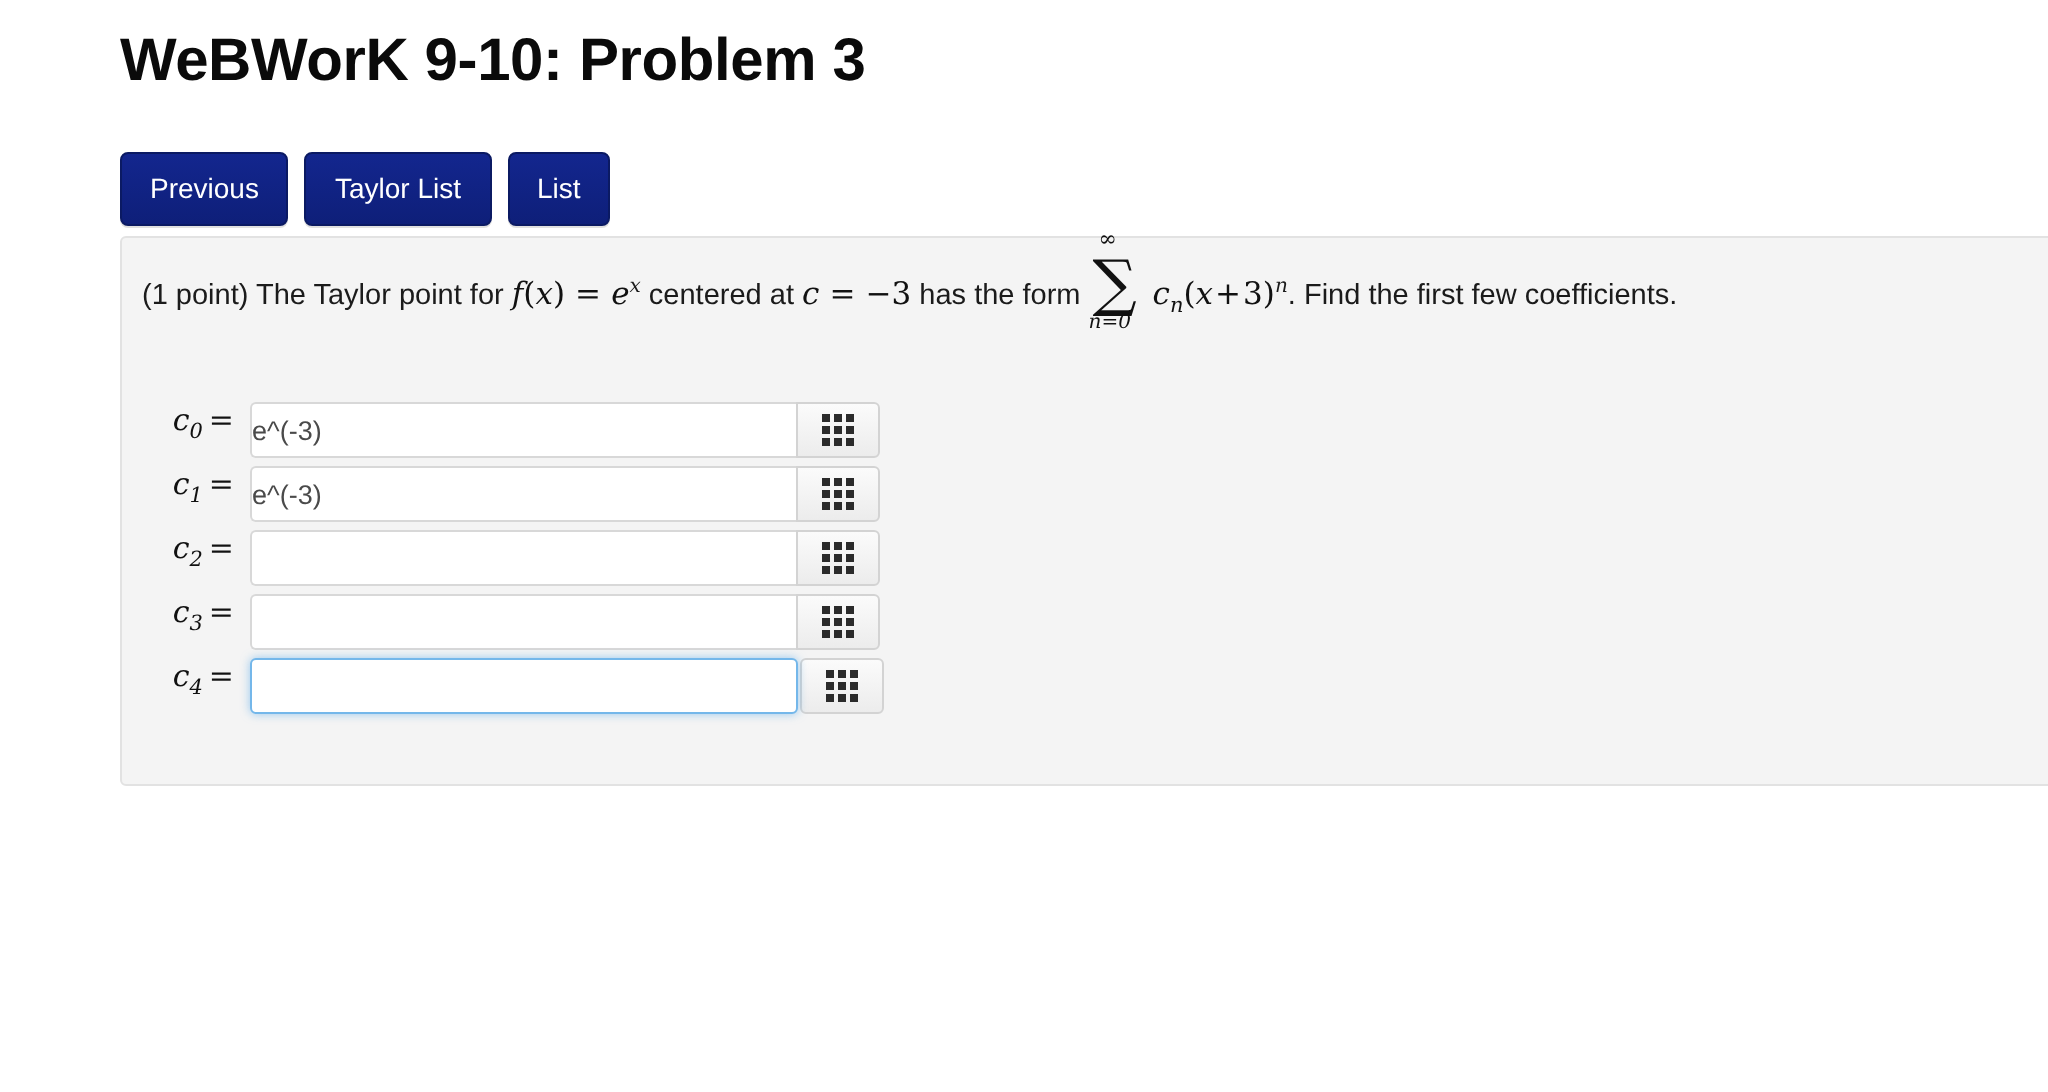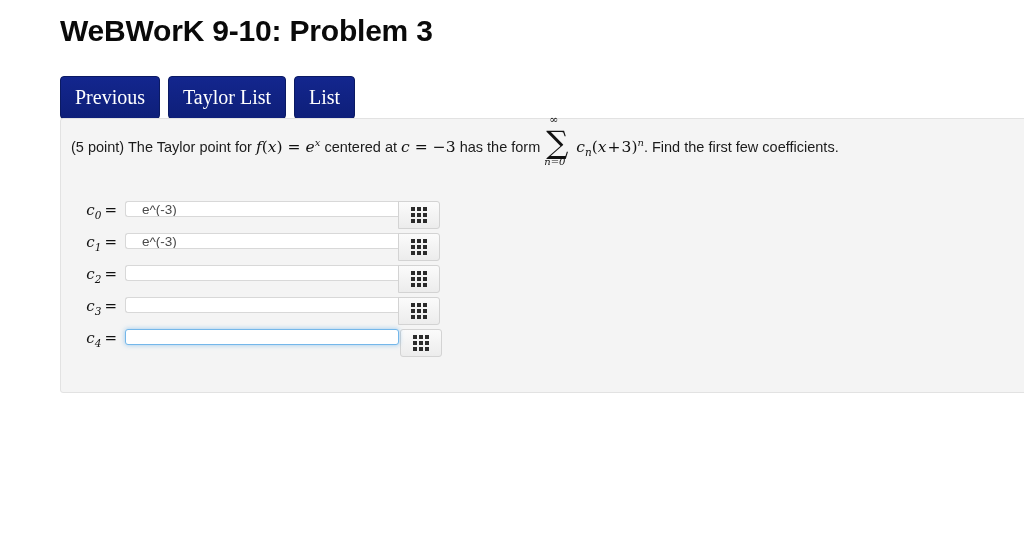--- a/index.html
+++ b/index.html
@@ -45,22 +45,22 @@
     gap: 8px;
     align-items: flex-start;
   }
   .nav-btn {
     display: inline-block;
     background: linear-gradient(to bottom, #13268e 0%, #0e1f79 100%);
     background-color: #132a8e;
     color: #ffffff;
     border: 1px solid #0b1a63;
     border-radius: 4px;
-    font-size: 20px;
-    font-family: Liberation Serif, serif;
+    font-size: 14px;
+    font-family: Liberation Sans, sans-serif;
     line-height: 1;
     padding: 10px 14px 11px 14px;
     cursor: pointer;
     white-space: nowrap;
     box-shadow: 0 1px 0 rgba(0,0,0,0.12);
   }
 
   
   .problem-panel {
     position: absolute;
@@ -185,30 +185,30 @@
     font-style: normal;
     padding-left: 3px;
   }
 
   .input-group {
     display: flex;
     align-items: stretch;
   }
   .ans-input {
     width: 274px;
-    height: 16px;
+    height: 28px;
     box-sizing: border-box;
     border: 1px solid #d8d8d8;
     border-right: none;
     border-radius: 3px 0 0 3px;
     background: #ffffff;
     font-family: "Liberation Sans", sans-serif;
     font-size: 13.5px;
     color: #4a4a4a;
-    padding: 0 16px;
+    padding: 0 0;
     outline: none;
   }
   .ans-input::placeholder { color: #b9b9b9; }
   .ans-input.focused {
     border: 1px solid #74b7ea;
     border-right: 1px solid #74b7ea;
     border-radius: 3px;
     box-shadow: 0 0 5px rgba(102,175,233,0.65);
     position: relative;
     z-index: 3;
@@ -252,21 +252,21 @@
 
   <div class="nav-bar">
     <button class="nav-btn">Previous</button>
     <button class="nav-btn">Taylor List</button>
     <button class="nav-btn">List</button>
   </div>
 
   <div class="problem-panel">
 
     <div class="statement">
-      <span>(5 point)</span>
+      <span>(1 point)</span>
       <span>The Taylor point for</span>
       <span class="m">f</span><span class="m-up">(</span><span class="m">x</span><span class="m-up">)</span>
       <span class="op">=</span>
       <span class="m">e</span><sup class="mexp">x</sup>
       <span>centered at</span>
       <span class="m">c</span>
       <span class="op">=</span>
       <span class="m-up">−3</span>
       <span>has the form</span><span class="sum-block"><span class="sum-top">∞</span><span class="sum-sigma">∑</span><span class="sum-bot">n=0</span></span><span class="m">c</span><sub class="m" style="font-size:10.5px;">n</sub><span class="m-up">(</span><span class="m">x</span><span class="op">+</span><span class="m-up">3</span><span class="m-up">)</span><sup class="mexp">n</sup><span>. Find the first few coefficients.</span>
     </div>

